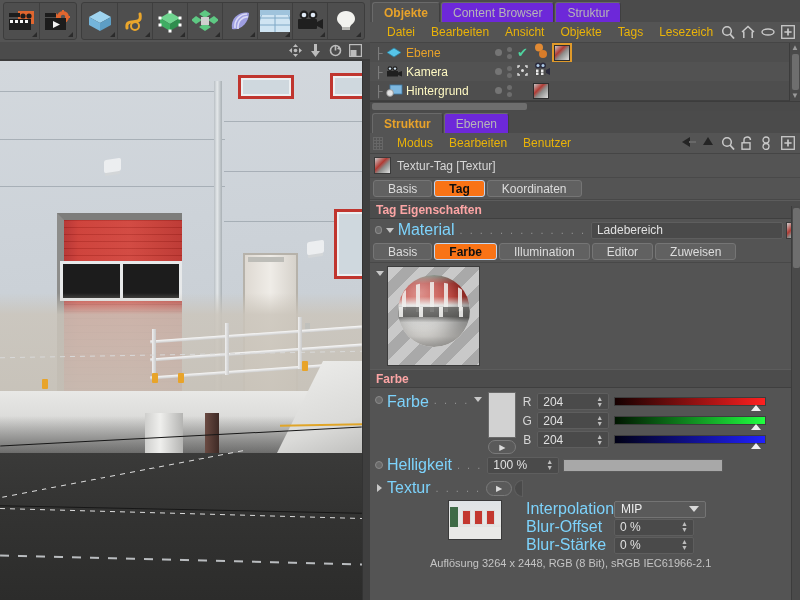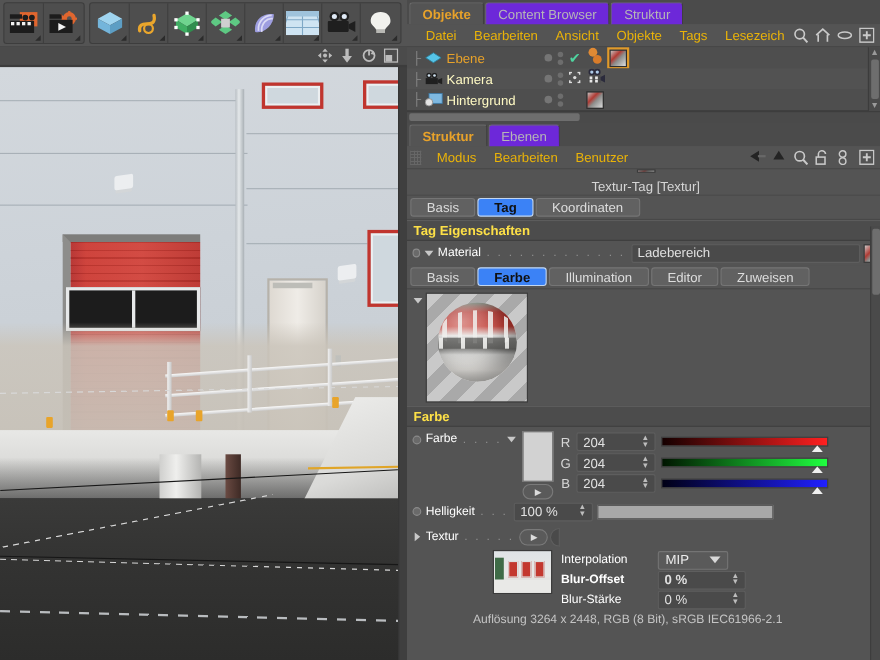--- a/index.html
+++ b/index.html
@@ -245,66 +245,65 @@
     background: #6e6e6e; border-radius: 2px;
   }
   .sb-arrow { font-size: 8px; color: #9a9a9a; line-height: 8px; }
   .sb-thumb { width: 7px; flex: 1; background: #6e6e6e; border-radius: 2px; margin: 2px 0; }
 
   
   .attr-title {
     display: flex; align-items: center; height: 24px;
     background: #545454; padding-left: 4px; gap: 6px;
     border-bottom: 1px solid #494949;
-    flex-direction: column;
   }
   .attr-title-thumb {
     width: 17px; height: 17px;
     background: linear-gradient(135deg,#cccccc 0%, #b13b34 40%, #8d8d8b 60%, #e2e2e2 100%);
     border: 1px solid #3a3a3a;
   }
   .attr-title-text { font-size: 12px; color: #d6d6d6; }
 
   .tabrow {
     display: flex; align-items: center; gap: 2px;
     padding: 2px 3px; background: #545454;
     border-bottom: 1px solid #484848;
   }
   .btab {
     height: 17px; padding: 0 14px;
     display: flex; align-items: center; justify-content: center;
     background: #616161; color: #ddd;
     border: 1px solid #757575; border-radius: 3px;
     font-size: 12px;
   }
-  .btab.sel { background: #3b82f6; color: #101010; border-color: #c2d6f0; font-weight: bold; }
+  .btab.sel { background: #f97316; color: #101010; border-color: #c2d6f0; font-weight: bold; }
 
   .section-head {
     height: 19px; display: flex; align-items: center;
     background: #4c4c4c; padding-left: 6px;
-    color: #fde047; font-weight: bold; font-size: 12px;
+    color: #fca5a5; font-weight: bold; font-size: 12px;
     border-top: 1px solid #5c5c5c; border-bottom: 1px solid #3f3f3f;
   }
 
   .prop-row { display: flex; align-items: center; height: 22px; padding-left: 5px; }
   .anim-dot {
     width: 8px; height: 8px; border-radius: 50%;
     border: 1px solid #8a8a8a; background: #6a6a6a; margin-right: 4px;
   }
   .tri-down {
     width: 0; height: 0; margin-right: 4px;
     border-left: 4px solid transparent; border-right: 4px solid transparent;
     border-top: 5px solid #c8c8c8;
   }
   .tri-right {
     width: 0; height: 0; margin-right: 5px; margin-left: 2px;
     border-top: 4px solid transparent; border-bottom: 4px solid transparent;
     border-left: 5px solid #c8c8c8;
   }
-  .prop-label { color: #ffffff; font-size: 11px; white-space: nowrap; }
+  .prop-label { color: #7dd3fc; font-size: 16px; white-space: nowrap; }
   .dots-fill {
     flex: 0 0 auto; margin: 0 5px;
     color: #8f8f8f; letter-spacing: 2px; font-size: 11px;
     overflow: hidden; white-space: nowrap;
   }
   .field {
     background: #4a4a4a; border: 1px solid #5e5e5e; border-radius: 2px;
     height: 17px; display: flex; align-items: center;
     padding: 0 5px; color: #e0e0e0; font-size: 12px;
   }
@@ -933,29 +932,29 @@
     </div>
 
     <div style="display:flex;align-items:flex-start;padding-left:78px;">
       <div class="tex-thumb">
         <span class="t-green"></span>
         <span class="t-red" style="left:13px;"></span>
         <span class="t-red" style="left:25px;"></span>
         <span class="t-red" style="left:37px;"></span>
         <span style="position:absolute;left:0;bottom:0;width:54px;height:12px;background:#e9e9e7;"></span>
       </div>
-      <div style="margin-left:8px;">
+      <div style="margin-left:24px;">
         <div style="display:flex;align-items:center;height:18px;">
           <span class="prop-label" style="width:88px;">Interpolation</span>
-          <span class="dd" style="width:64px;">
+          <span class="dd" style="width:92px;">
             <span>MIP</span>
             <span class="dd-arrow"></span>
           </span>
         </div>
-        <div style="display:flex;align-items:center;height:18px;font-weight:bold;">
+        <div style="display:flex;align-items:center;height:18px;">
           <span class="prop-label" style="width:88px;">Blur-Offset</span>
           <span class="field" style="width:80px;">
             <span>0 %</span>
             <span class="spin">▲<br>▼</span>
           </span>
         </div>
         <div style="display:flex;align-items:center;height:18px;">
           <span class="prop-label" style="width:88px;">Blur-Stärke</span>
           <span class="field" style="width:80px;">
             <span>0 %</span>

